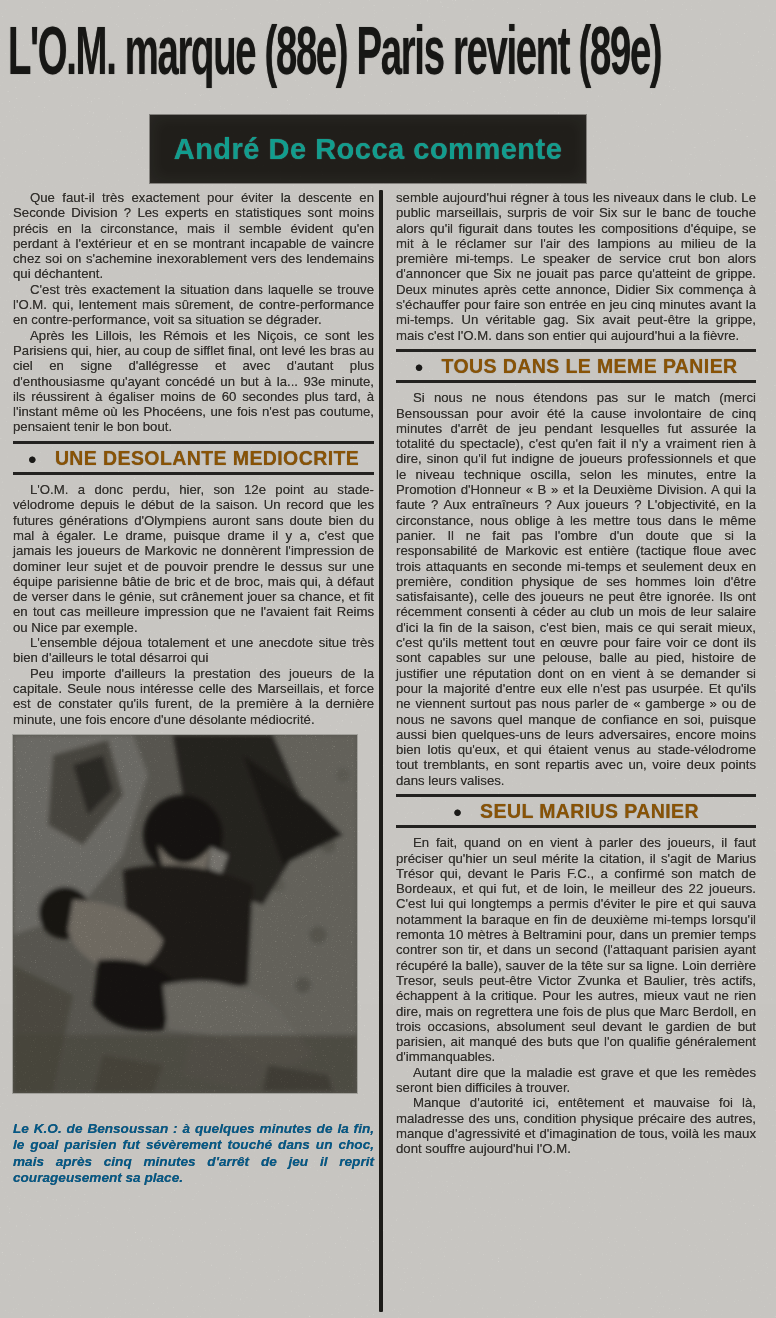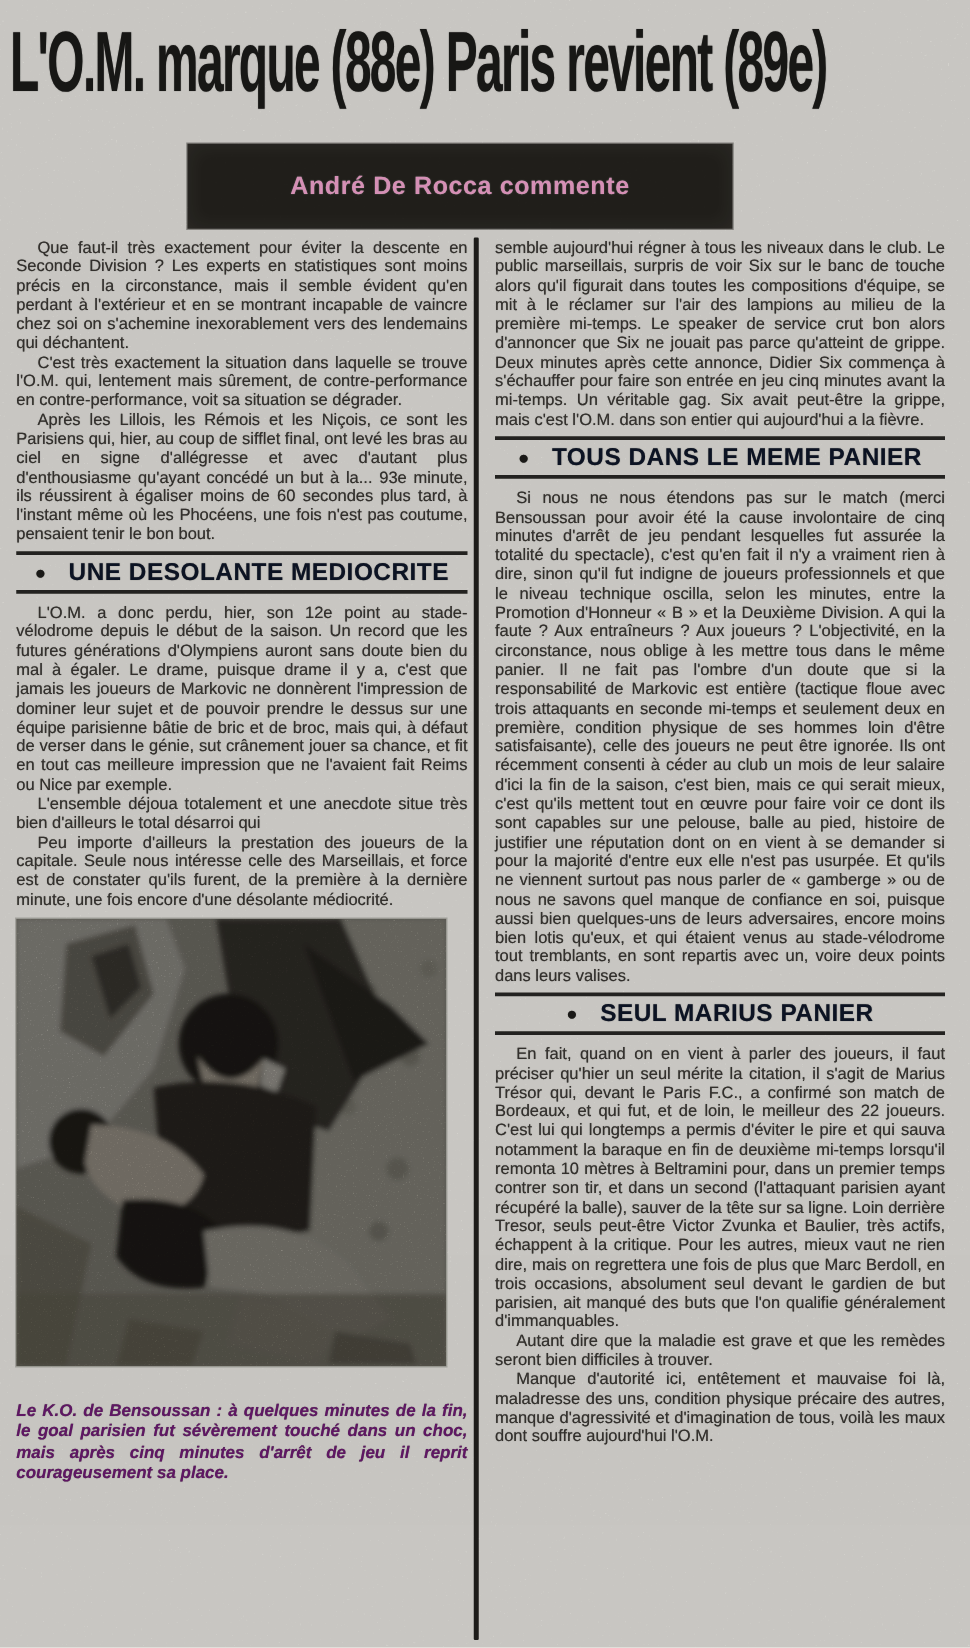--- a/index.html
+++ b/index.html
@@ -20,21 +20,21 @@
     text-shadow:0 0 1px rgba(20,20,20,.55);
   }
 
   .banner{
     position:absolute;left:150px;top:115px;width:436px;height:68px;
     background:#26241f;
     box-shadow:0 0 0 1px rgba(30,28,24,.4), inset 0 0 18px rgba(255,255,255,.07);
     display:flex;align-items:center;justify-content:center;
   }
   .banner span{
-    color:#f9a8d4;font-weight:bold;font-size:20px;letter-spacing:.5px;
+    color:#14b8a6;font-weight:bold;font-size:29px;letter-spacing:.5px;
     text-shadow:0 0 1px rgba(255,255,255,.5);
   }
 
   .columns{position:absolute;left:0;top:190px;width:776px;}
   .col{
     position:absolute;top:0;
     font-size:13.2px;line-height:15.3px;color:#3c3935;
     text-align:justify;
     text-shadow:0 0 .6px rgba(40,38,34,.65);
   }
@@ -49,35 +49,35 @@
   .para.no-indent{text-indent:0;}
 
   .section-header{margin:6px 0 7px 0;}
   .section-header .rule{height:3px;background:#2a2826;margin:0;}
   .section-header .hrow{
     display:flex;align-items:center;justify-content:center;gap:18px;
     padding:7px 0 6px 0;
   }
   .section-header .bullet{font-size:15px;color:#1f1e1c;line-height:1;}
   .section-header .htext{
-    font-weight:bold;font-size:19.5px;letter-spacing:.4px;color:#0f172a;
+    font-weight:bold;font-size:19.5px;letter-spacing:.4px;color:#a16207;
     text-shadow:0 0 .8px rgba(30,28,24,.6);
   }
 
   .photo-frame{
     margin:8px 0 0 0;width:344px;height:358px;overflow:hidden;
     background:#a9a69b;
     box-shadow:0 0 0 1px rgba(60,58,52,.25);
   }
   .photo-frame svg{display:block;}
 
   .caption{
     margin:28px 0 0 0;
     font-weight:bold;font-style:italic;
-    font-size:13.6px;line-height:16.5px;color:#701a75;
+    font-size:13.6px;line-height:16.5px;color:#0369a1;
   }
 </style>
 </head>
 <body>
 
 <div class="page">
 
   <h1 class="headline">L'O.M. marque (88e) Paris revient (89e)</h1>
 
   <div class="banner">

